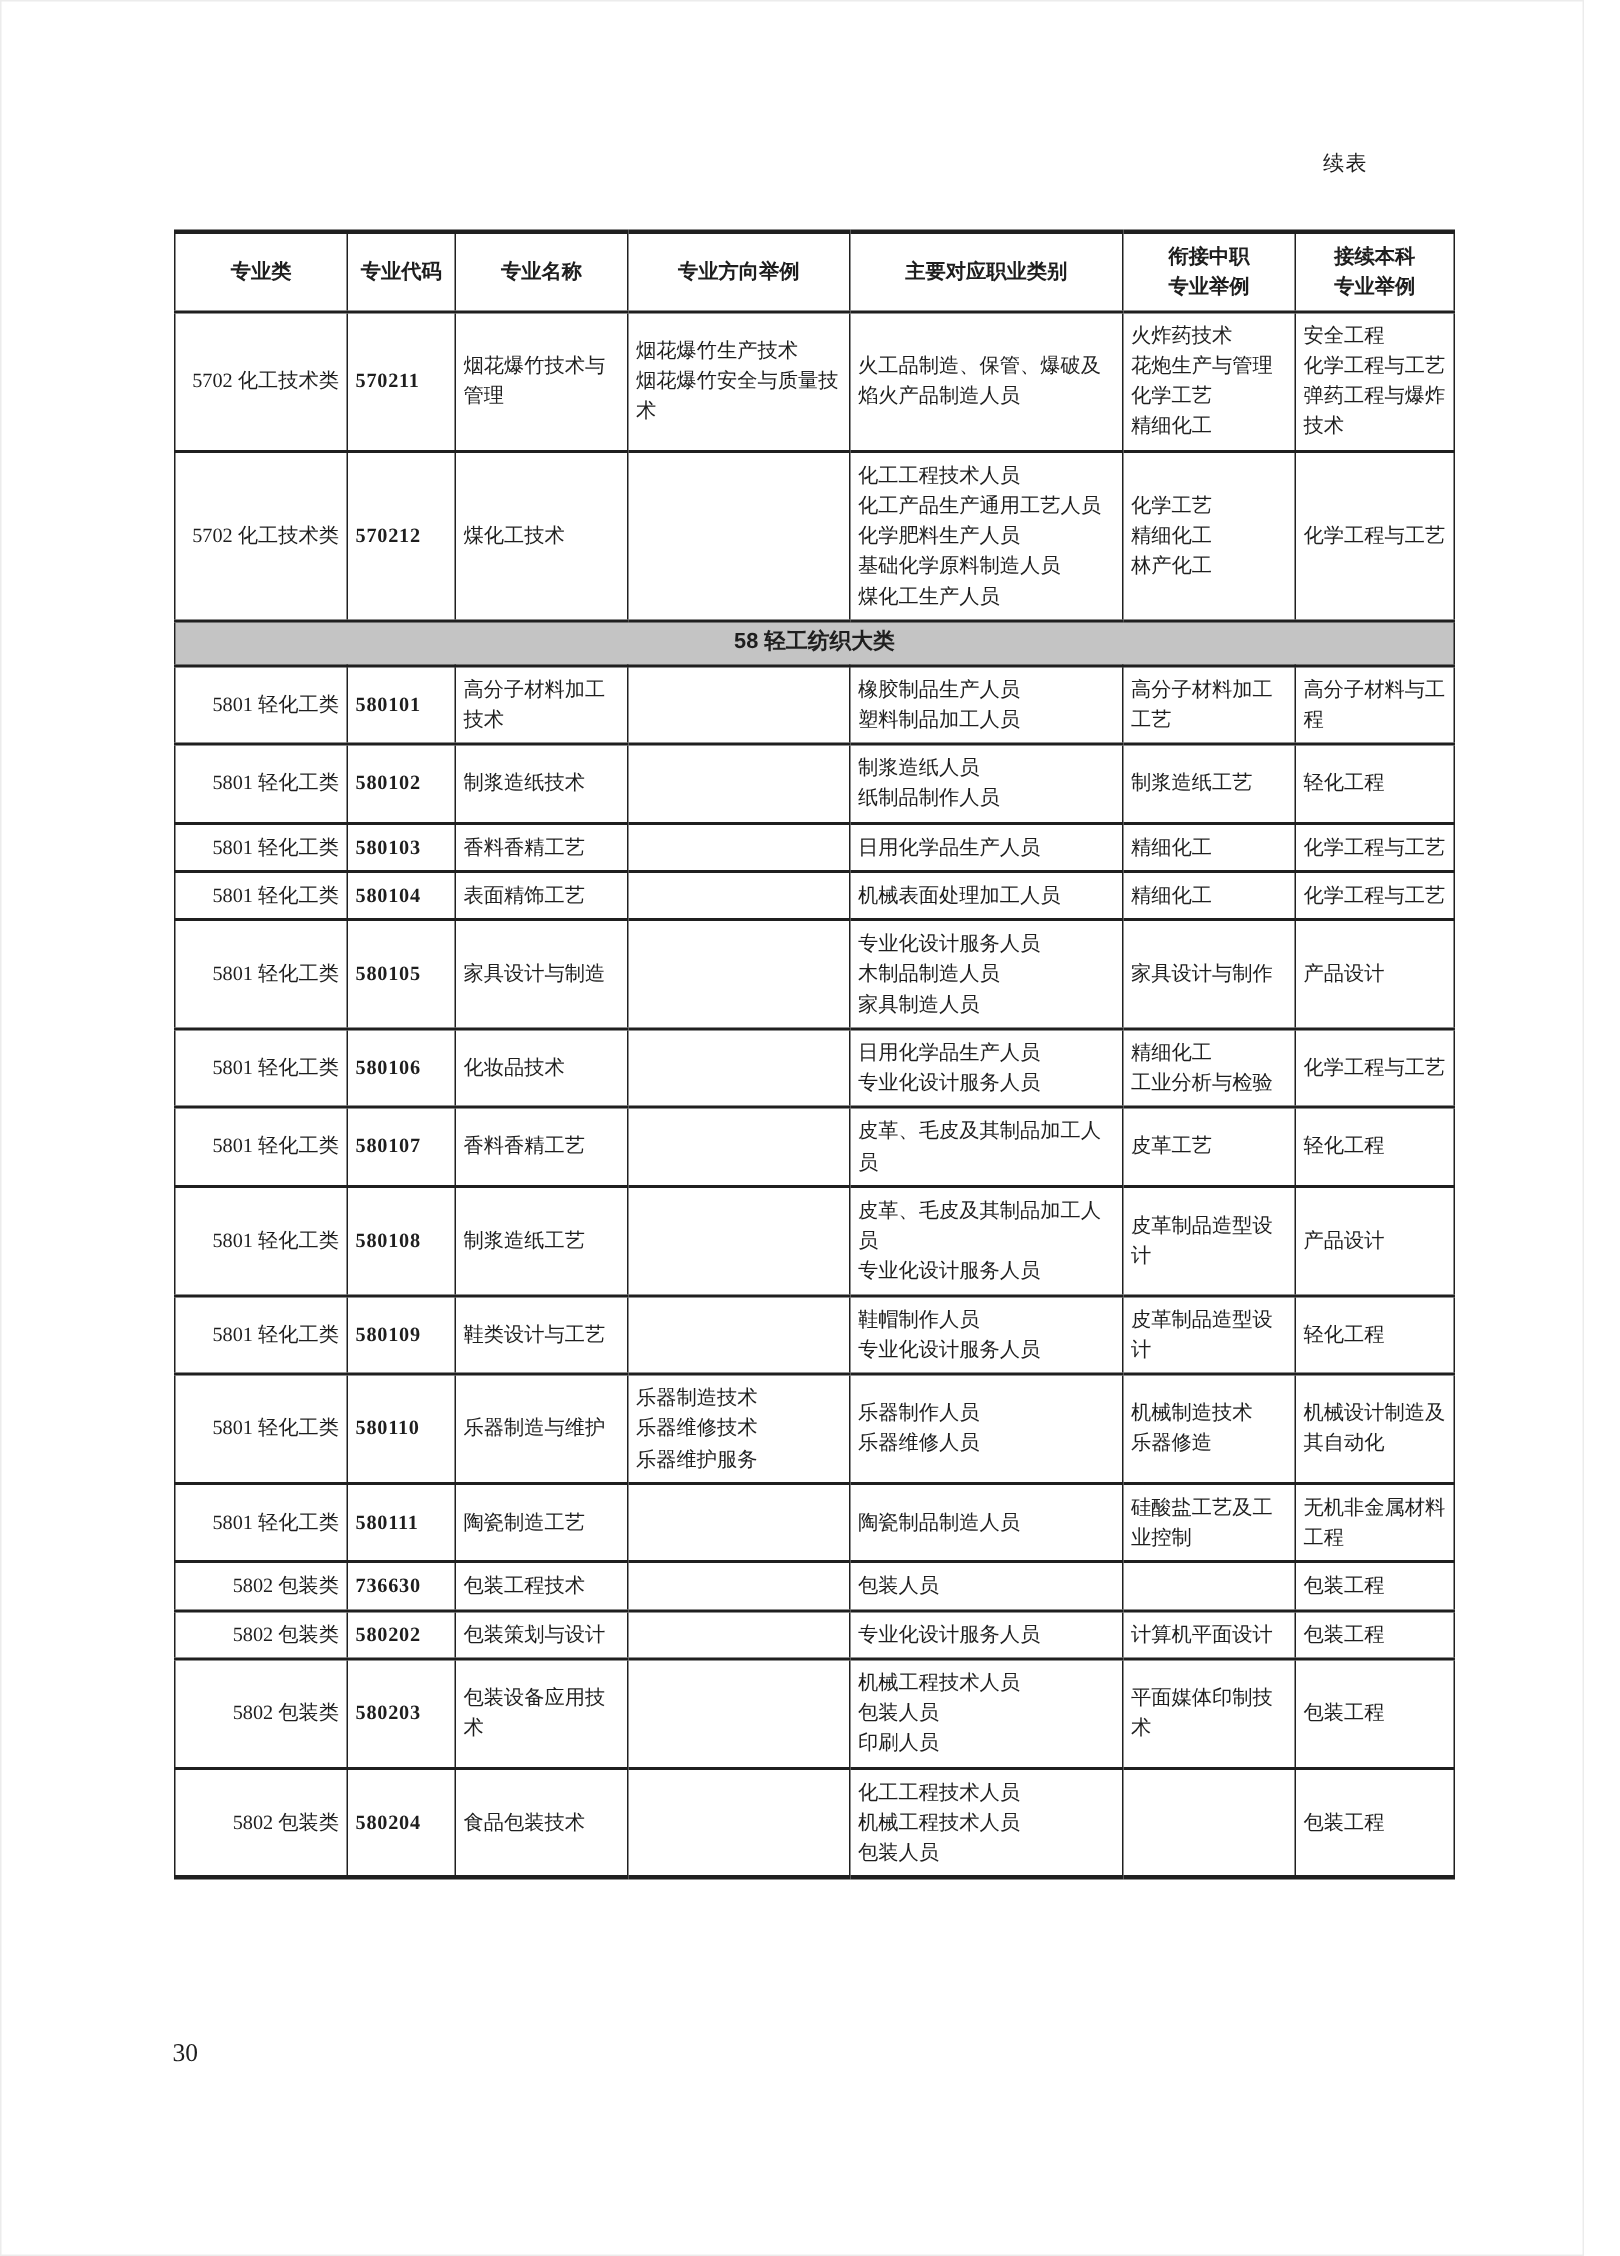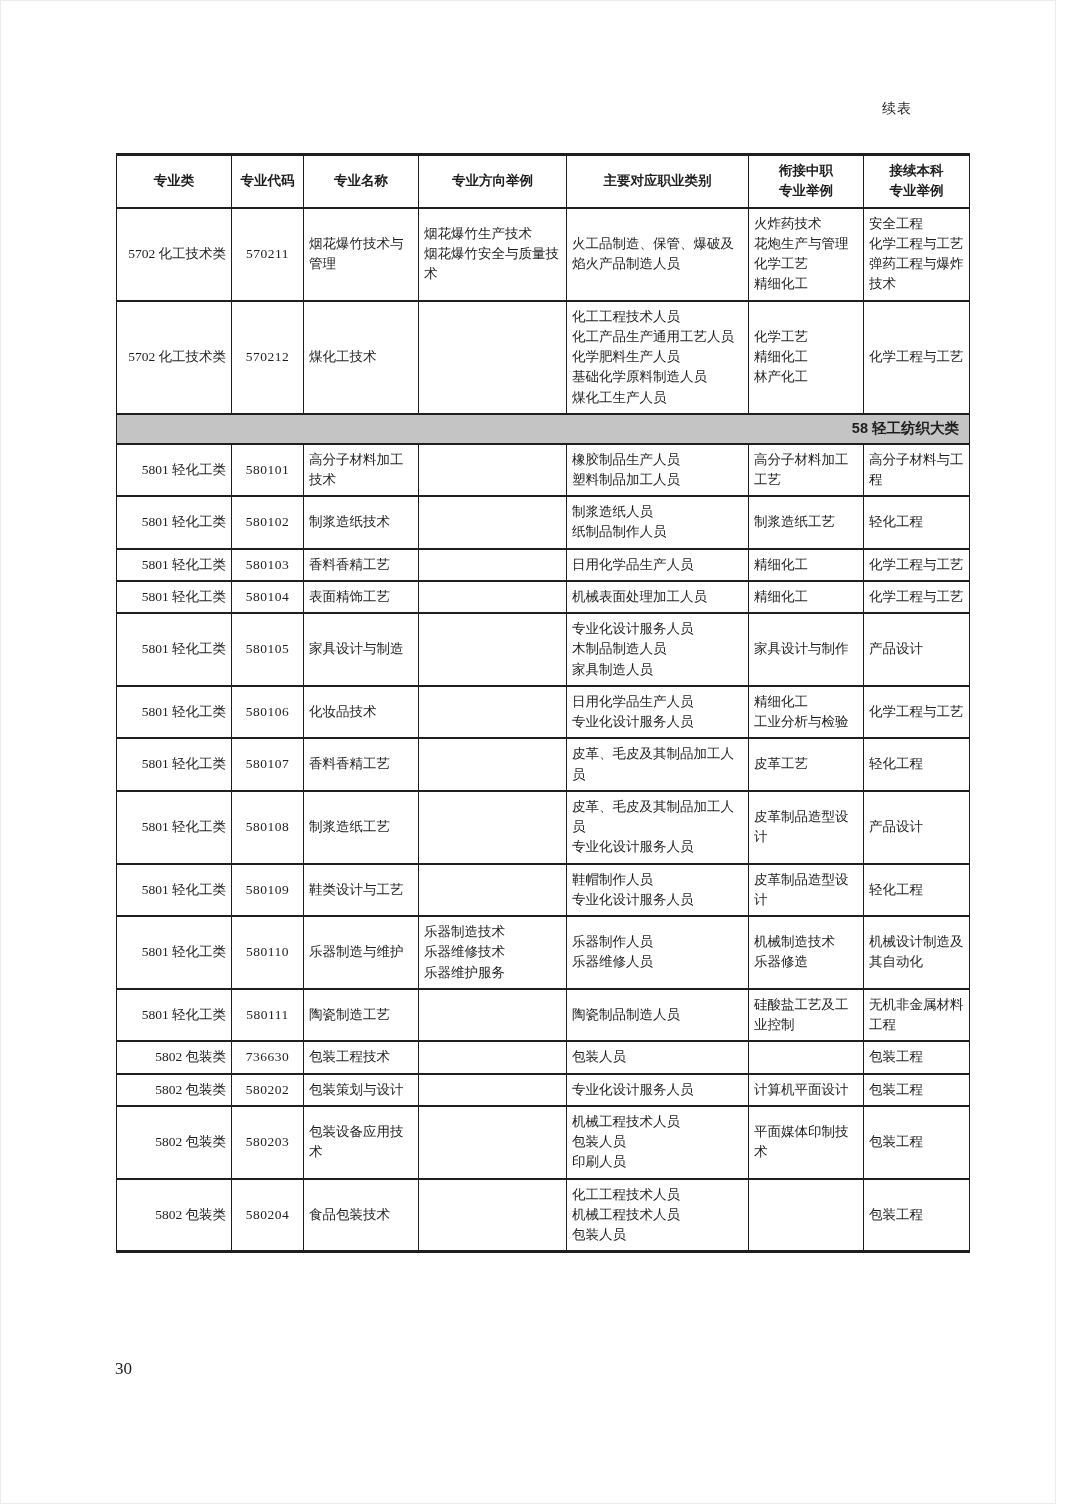--- a/index.html
+++ b/index.html
@@ -46,30 +46,30 @@
   .catalog-table thead th {
     text-align: center;
     font-weight: bold;
     font-family: "Liberation Sans", "DejaVu Sans", sans-serif;
     font-size: 13.5px;
     height: 52px;
     border-top: 3px solid var(--line, #1f1f1f);
   }
   .catalog-table tbody tr:last-child td { border-bottom: 3px solid var(--line, #1f1f1f); }
   .catalog-table td.c0 { text-align: right; }
-  .catalog-table td.c1 { text-align: center; letter-spacing: 0.5px; }
+  .catalog-table td.c1 { letter-spacing: 0.5px; font-weight: bold; }
   .catalog-table td.c2, .catalog-table td.c3,
   .catalog-table td.c4, .catalog-table td.c5,
   .catalog-table td.c6 { text-align: left; }
   .catalog-table td.section {
     background: var(--section-bg, #c4c4c4);
     font-family: "Liberation Sans", "DejaVu Sans", sans-serif;
     font-weight: bold;
     font-size: 14.5px;
-    text-align: right;
+    text-align: center;
     padding: 3px 10px;
     height: 20px;
   }
   .page-number {
     position: absolute;
     left: 114px;
     top: 1358px;
     font-size: 17px;
   }
 </style>

